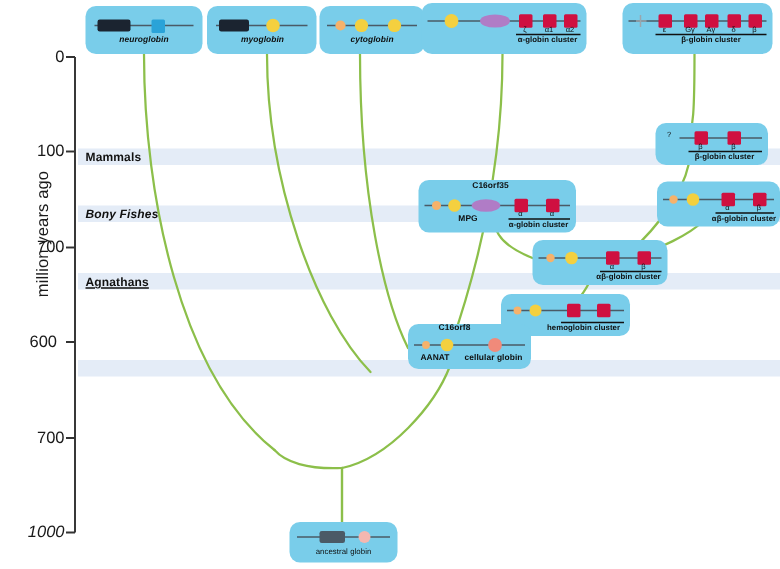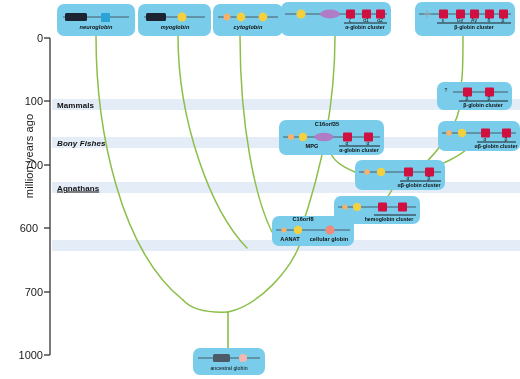--- a/index.html
+++ b/index.html
@@ -47,21 +47,21 @@
       <line x1="44" y1="165" x2="50" y2="165" stroke="#333" stroke-width="1.3"></line>
       <line x1="44" y1="228" x2="50" y2="228" stroke="#333" stroke-width="1.3"></line>
       <line x1="44" y1="292" x2="50" y2="292" stroke="#333" stroke-width="1.3"></line>
       <line x1="44" y1="355" x2="50" y2="355" stroke="#333" stroke-width="1.3"></line>
     </svg>
     <div class="tick" style="top:38px;right:9px;">0</div>
     <div class="tick" style="top:101px;right:9px;">100</div>
     <div class="tick" style="top:165px;right:9px;">700</div>
     <div class="tick" style="top:228px;right:14px;text-align:center;">600</div>
     <div class="tick" style="top:292px;right:9px;">700</div>
-    <div class="tick" style="top:355px;right:9px;">1000</div>
+    <div class="tick" style="top:355px;right:9px;font-style:italic;">1000</div>
   </div>
 
   <div class="bandlbl" style="left:57px;top:105px;">Mammals</div>
   <div class="bandlbl" style="left:57px;top:143px;font-style:italic;">Bony Fishes</div>
   <div class="bandlbl" style="left:57px;top:188px;text-decoration:underline;">Agnathans</div>
 
   <div class="lyr">
     <svg class="lyr" viewBox="0 0 520 379" xmlns="http://www.w3.org/2000/svg" fill="none" stroke="#8cbf4a" stroke-width="1.5" stroke-linecap="round">
 
       <path d="M96,36 C96,130 120,250 183,300"></path>

